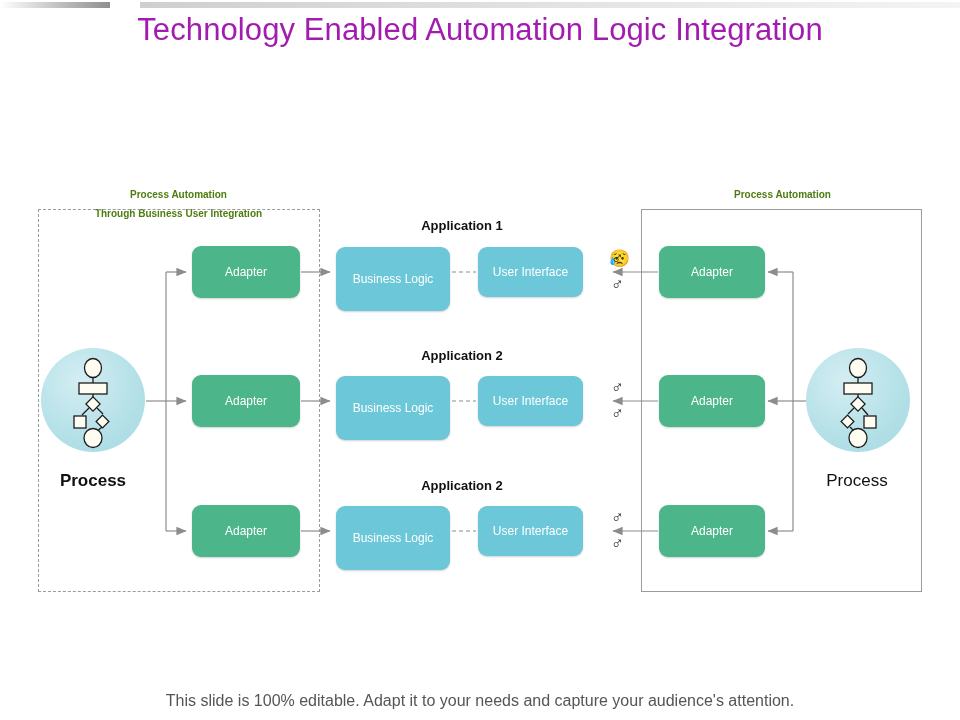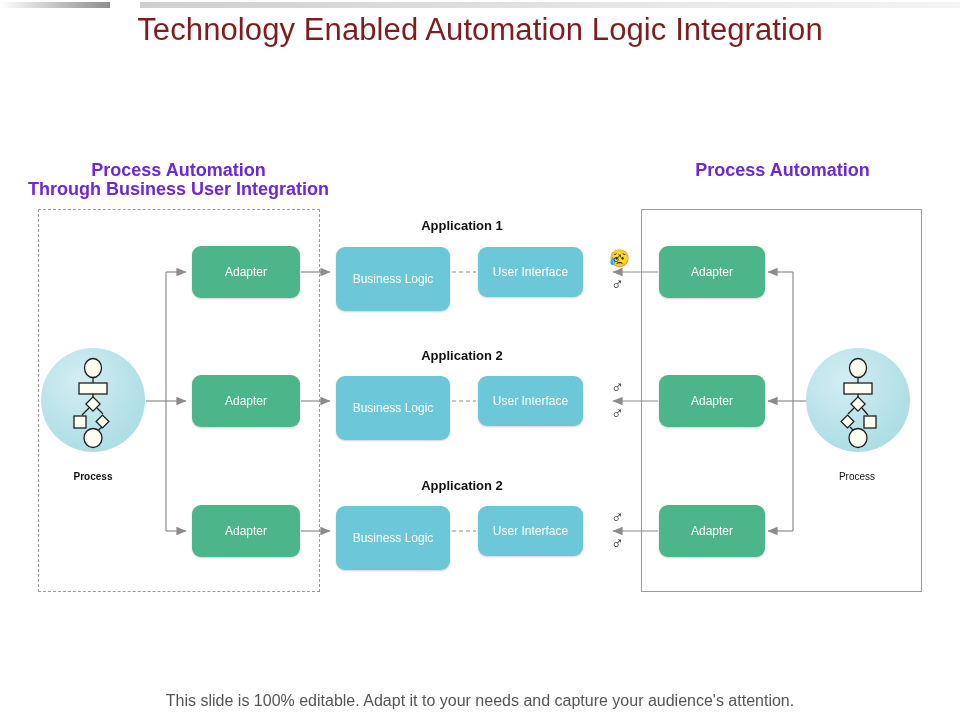--- a/index.html
+++ b/index.html
@@ -18,26 +18,26 @@
     position:absolute;left:140px;top:2px;width:820px;height:6px;
     background:linear-gradient(to right,#cfcfcf 0%,#e6e6e6 60%,#f4f4f4 100%);
   }
   #top-deco .slash{
     position:absolute;top:0px;width:5px;height:11px;background:#ffffff;
     transform:skewX(-22deg);
   }
   
   #slide-title{
     position:absolute;left:0;top:12px;width:960px;text-align:center;
-    font-size:31px;color:#7f1d1d;letter-spacing:.1px;white-space:nowrap;
+    font-size:31px;color:#a21caf;letter-spacing:.1px;white-space:nowrap;
   }
   
   .section-header{
-    position:absolute;text-align:center;font-size:18px;font-weight:bold;
-    color:#6d28d9;line-height:19px;
+    position:absolute;text-align:center;font-size:10px;font-weight:bold;
+    color:#4d7c0f;line-height:19px;margin-top:24px;
   }
   #header-left{left:20px;top:161px;width:317px;}
   #header-right{left:624px;top:161px;width:317px;}
   
   #left-container{
     position:absolute;left:38px;top:209px;width:282px;height:383px;
     border:1px dashed #9b9b9b;box-sizing:border-box;
   }
   #right-container{
     position:absolute;left:641px;top:209px;width:281px;height:383px;
@@ -60,21 +60,21 @@
     position:absolute;text-align:center;font-size:13px;font-weight:bold;
     color:#111111;width:200px;left:362px;
   }
   
   .process-circle{
     position:absolute;width:104px;height:104px;border-radius:50%;
     background:radial-gradient(circle at 38% 32%,#d4eef3 0%,#b6e1e8 55%,#a5d9e2 100%);
   }
   #process-circle-left{left:41px;top:348px;}
   #process-circle-right{left:806px;top:348px;}
-  .process-label{position:absolute;font-size:10px;color:#111111;text-align:center;width:140px;}
+  .process-label{position:absolute;font-size:17px;color:#111111;text-align:center;width:140px;}
   #process-label-left{left:23px;top:471px;font-weight:bold;}
   #process-label-right{left:787px;top:471px;font-weight:normal;}
   
   #wires{position:absolute;left:0;top:0;width:960px;height:720px;pointer-events:none;}
   
   .people-group{position:absolute;width:26px;height:56px;}
   .person{position:absolute;left:0;width:16px;font-size:17px;line-height:17px;color:#1c1c1c;text-align:center;}
   
   #footer{
     position:absolute;left:0;top:692px;width:960px;text-align:center;

